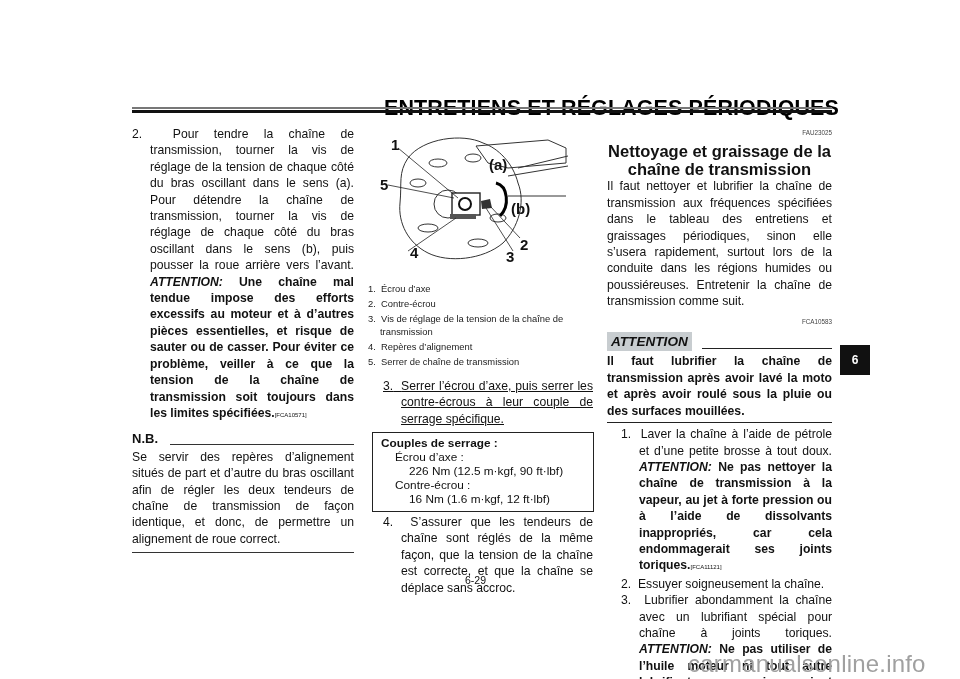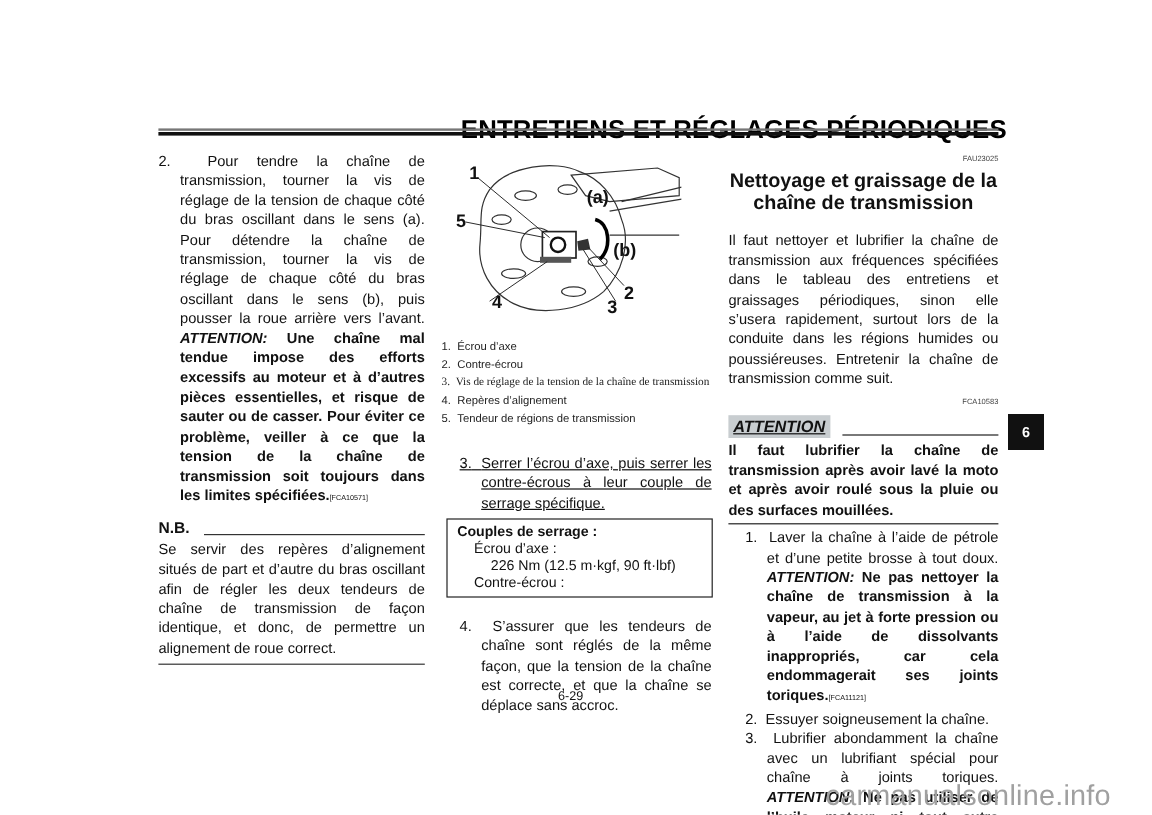--- a/index.html
+++ b/index.html
@@ -88,52 +88,53 @@
   <span class="abs callout" style="left:121px; top:28px;">(a)</span>
   <span class="abs callout" style="left:143px; top:72px;">(b)</span>
   <span class="abs callout" style="left:152px; top:108px;">2</span>
   <span class="abs callout" style="left:138px; top:120px;">3</span>
   <span class="abs callout" style="left:42px; top:116px;">4</span>
 </div>
 
 <div class="abs legend" style="left:368px; top:283px; width:225px;">
   <div class="li"><span>1.</span>&nbsp;&nbsp;<span>Écrou d’axe</span></div>
   <div class="li"><span>2.</span>&nbsp;&nbsp;<span>Contre-écrou</span></div>
-  <div class="li" style="padding-left:12px;font-family:Liberation Serif, serif;"><span>3.</span>&nbsp;&nbsp;<span>Vis de réglage de la tension de la chaîne de transmission</span></div>
+  <div class="li" style="padding-left:12px;"><span>3.</span>&nbsp;&nbsp;<span>Vis de réglage de la tension de la chaîne de transmission</span></div>
   <div class="li"><span>4.</span>&nbsp;&nbsp;<span>Repères d’alignement</span></div>
-  <div class="li"><span>5.</span>&nbsp;&nbsp;<span>Tendeur de régions de transmission</span></div>
+  <div class="li"><span>5.</span>&nbsp;&nbsp;<span>Serrer de chaîne de transmission</span></div>
 </div>
 
 <div class="abs col" style="left:383px; top:378px; width:210px;text-decoration:underline;">
   <p class="step justify">
     <span>3.</span>&nbsp;
     <span>Serrer l’écrou d’axe, puis serrer les contre-écrous à leur couple de serrage spécifique.</span>
   </p>
 </div>
 
 <div class="abs torque" style="left:372px; top:432px; width:206px;">
   <div class="b">Couples de serrage :</div>
   <div style="padding-left:14px;">Écrou d’axe :</div>
   <div style="padding-left:28px;">226 Nm (12.5 m·kgf, 90 ft·lbf)</div>
   <div style="padding-left:14px;">Contre-écrou :</div>
+  <div style="padding-left:28px;">16 Nm (1.6 m·kgf, 12 ft·lbf)</div>
 </div>
 
 <div class="abs col" style="left:383px; top:514px; width:210px;">
   <p class="step justify">
     <span>4.</span>&nbsp;
     <span>S’assurer que les tendeurs de chaîne sont réglés de la même façon, que la tension de la chaîne est correcte, et que la chaîne se déplace sans accroc.</span>
   </p>
 </div>
 
 <div class="abs col" style="left:607px; top:125px; width:225px;">
   <div class="code">FAU23025</div>
   <div class="sec-title" style="margin-top:1px;text-align:center;">Nettoyage et graissage de la chaîne de transmission</div>
-  <p class="justify" style="margin-top:14px;">Il faut nettoyer et lubrifier la chaîne de transmission aux fréquences spécifiées dans le tableau des entretiens et graissages périodiques, sinon elle s’usera rapidement, surtout lors de la conduite dans les régions humides ou poussiéreuses. Entretenir la chaîne de transmission comme suit.</p>
+  <p class="justify" style="margin-top:0;">Il faut nettoyer et lubrifier la chaîne de transmission aux fréquences spécifiées dans le tableau des entretiens et graissages périodiques, sinon elle s’usera rapidement, surtout lors de la conduite dans les régions humides ou poussiéreuses. Entretenir la chaîne de transmission comme suit.</p>
   <div class="code" style="margin-top:4px;">FCA10583</div>
-  <div class="attn-wrap" style="margin-top:2px;text-decoration:underline;">
+  <div class="attn-wrap" style="margin-top:2px;">
     <span class="attn-badge">ATTENTION</span>
     <span class="attn-line"></span>
   </div>
   <p class="justify b" style="margin-top:2px;">Il faut lubrifier la chaîne de transmission après avoir lavé la moto et après avoir roulé sous la pluie ou des surfaces mouillées.</p>
   <div class="hr" style="margin-top:3px; border-top:1.3px solid #222;"></div>
 
   <div style="padding-left:14px; margin-top:3px;">
     <p class="step justify">
       <span>1.</span>&nbsp;
       <span>Laver la chaîne à l’aide de pétrole et d’une petite brosse à tout doux.</span>

